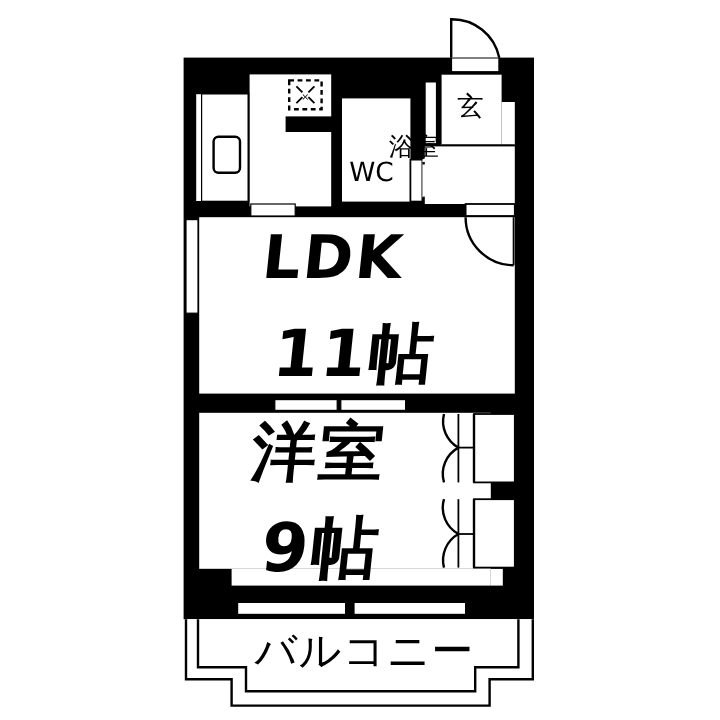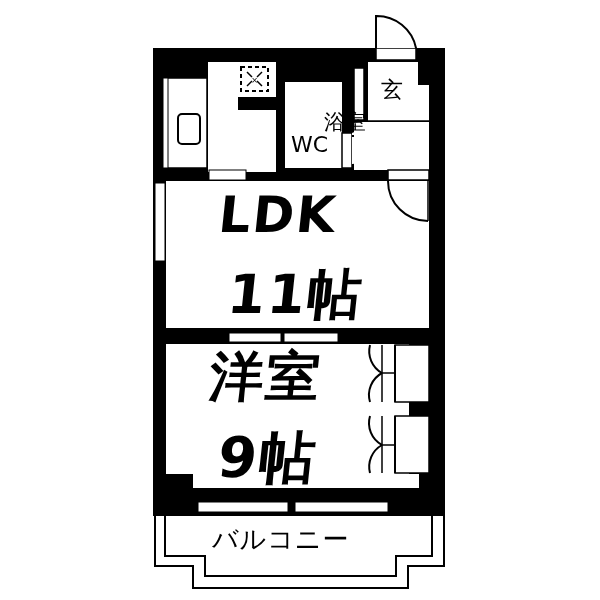--- a/index.html
+++ b/index.html
@@ -1,21 +1,21 @@
 <!DOCTYPE html>
 <html><head>
   <meta charset="utf-8">
   <style>
     html, body { margin: 0; padding: 0; background: #ffffff; }
     body { width: 600px; height: 600px; position: relative; overflow: hidden; font-family: "DejaVu Sans", sans-serif; }
     #plan { position: absolute; left: 0; top: 0; width: 600px; height: 600px; }
     .label { position: absolute; color: #000; white-space: nowrap; line-height: 1; }
     .room-big { font-family: "DejaVu Sans", sans-serif; font-weight: bold; font-size: 52px; letter-spacing: 2px; transform: skewX(-6deg); }
     .room-small { font-family: "DejaVu Sans", sans-serif; font-size: 21px; }
-    .balcony { font-family: "DejaVu Sans", sans-serif; font-size: 26px; letter-spacing: 1px; }
+    .balcony { font-family: "DejaVu Sans", sans-serif; font-size: 35px; letter-spacing: 1px; }
   </style>
 </head>
 <body>
 
 <svg id="plan" viewBox="0 0 600 600" xmlns="http://www.w3.org/2000/svg">
 
   <rect x="153" y="48" width="292" height="468" fill="#000"></rect>
 
   <g>
     <rect x="376" y="48" width="40" height="12" fill="#fff" stroke="#000" stroke-width="1.5"></rect>

